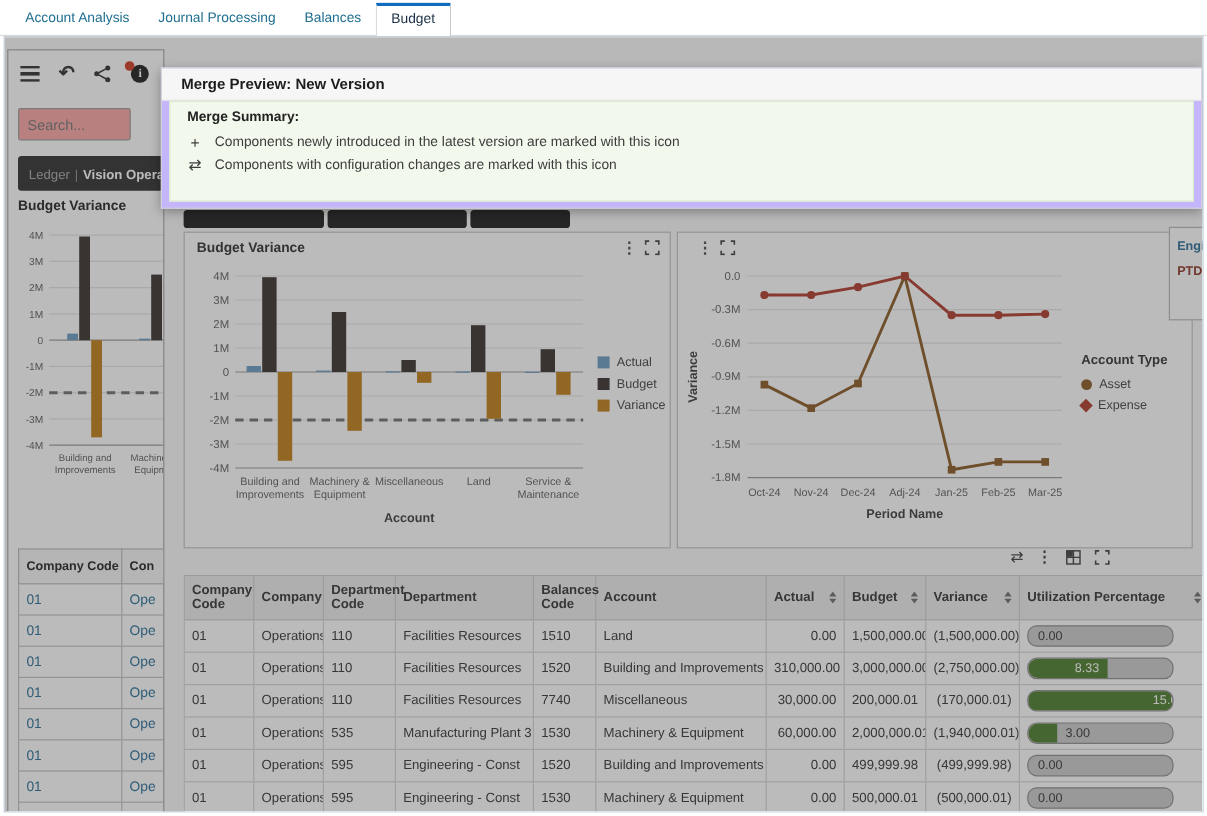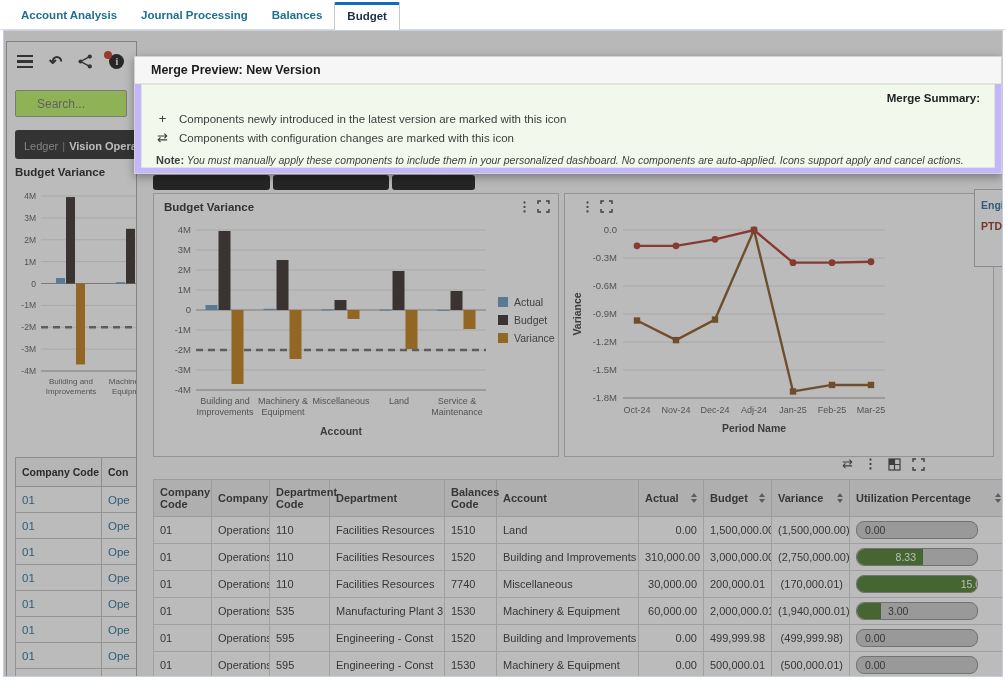--- a/index.html
+++ b/index.html
@@ -2,63 +2,63 @@
 <html><head>
 <meta charset="utf-8">
 <style>
   html,body{margin:0;padding:0;background:#e8e8e8;}
   #screen{position:relative;width:1006px;height:680px;background:#fff;overflow:hidden;
     font-family:"Liberation Sans",sans-serif;-webkit-font-smoothing:antialiased;}
 
   
   #tabbar{position:absolute;top:0;left:0;width:1006px;height:30px;background:#fff;
     display:flex;align-items:flex-end;padding-left:9px;box-sizing:border-box;border-bottom:1px solid #dcdcdc;}
-  .tab{font-size:11.5px;font-weight:bold;color:#1f6f8f;padding:0 12px 8px 12px;cursor:pointer;white-space:nowrap;}
+  .tab{font-size:11.5px;font-weight:normal;color:#1f6f8f;padding:0 12px 8px 12px;cursor:pointer;white-space:nowrap;}
   .tab.active{color:#1b3047;background:#fff;border:1px solid #c9c9c9;border-bottom:none;
     border-top:3px solid #0f6cbf;border-radius:2px 2px 0 0;padding:5px 12px 8px 12px;margin-bottom:-1px;}
 
   
   #page{position:absolute;top:30px;left:3px;width:1000px;height:647px;background:#fbfbfa;
     border:1px solid #c3cedd;box-sizing:border-box;overflow:hidden;}
   #dim{position:absolute;inset:0;background:rgba(60,60,60,0.35);z-index:40;pointer-events:none;}
 
   
   #sidebar{position:absolute;left:2px;top:10px;width:131px;height:637px;background:#fff;
     border:1px solid #a9a9a9;box-sizing:border-box;overflow:hidden;}
   #sb-icons{position:absolute;top:12px;left:10px;display:flex;align-items:center;gap:16px;}
   .hamburger{display:flex;flex-direction:column;gap:3px;cursor:pointer;}
   .hamburger span{width:16px;height:2.5px;background:#2f2f2f;}
   .undo-glyph{font-size:16px;color:#2f2f2f;font-weight:bold;line-height:14px;cursor:pointer;}
   .info-wrap{position:relative;width:15px;height:15px;cursor:pointer;}
   .info-circle{width:15px;height:15px;border-radius:50%;background:#1c1c1c;color:#fff;
     font-size:10px;font-weight:bold;text-align:center;line-height:15px;font-family:"Liberation Serif",serif;}
   .info-badge{position:absolute;top:-3px;left:-5px;width:8px;height:8px;border-radius:50%;background:#cf3a23;}
-  #sb-search{position:absolute;top:48px;left:8px;width:112px;height:27px;border:1px solid #9c9c9c;border-radius:2px;
-    box-sizing:border-box;font-size:12px;color:#555;padding:0 21px;background:#bef264;font-family:"Liberation Sans",sans-serif;}
+  #sb-search{position:absolute;top:48px;left:8px;width:94px;height:27px;border:1px solid #9c9c9c;border-radius:2px;
+    box-sizing:border-box;font-size:12px;color:#555;padding:0 7px;background:#fca5a5;font-family:"Liberation Sans",sans-serif;}
   #sb-pill{position:absolute;top:88px;left:8px;width:150px;height:29px;background:#2f2f2f;border-radius:3px;
     line-height:29px;padding-left:9px;box-sizing:border-box;white-space:nowrap;overflow:hidden;cursor:pointer;}
   #sb-pill .lg{color:#a8a8a8;font-size:11px;}
   #sb-pill .sep{color:#8a8a8a;font-size:11px;padding:0 4px;}
   #sb-pill .val{color:#fff;font-size:11px;font-weight:bold;}
   #sb-title{position:absolute;top:124px;left:8px;font-size:11.5px;font-weight:bold;color:#222;}
   #sb-chart{position:absolute;top:146px;left:2px;}
   #sb-table{position:absolute;top:415px;left:8px;width:170px;border-collapse:collapse;table-layout:fixed;}
   #sb-table th{border:1px solid #b9b9b9;background:#f6f6f6;font-size:10.5px;font-weight:bold;color:#222;
     text-align:left;padding:8px 6px;white-space:nowrap;overflow:hidden;}
   #sb-table td{border:1px solid #c4c4c4;font-size:11.5px;color:#2a6f97;padding:5px 6px;height:15px;
     white-space:nowrap;overflow:hidden;cursor:pointer;}
 
   
   #merge{position:absolute;left:130px;top:25px;width:868px;height:118px;background:#c4b5fd;border:1px solid #d2d2d2;
     box-sizing:border-box;box-shadow:0 3px 9px rgba(0,0,0,.35);z-index:50;}
   #merge-header{height:26px;background:#f6f6f6;border-bottom:1px solid #e3e3e3;display:flex;align-items:center;padding-left:16px;}
   #merge-header .t{font-size:12.5px;font-weight:bold;color:#1c1c1c;}
   #merge-body{position:absolute;top:27px;left:6px;right:6px;bottom:5px;background:#f2f9ec;border:1px solid #dcead0;
     padding:7px 14px;box-sizing:border-box;overflow:hidden;}
-  #merge-body .sum{font-size:11.5px;font-weight:bold;color:#222;margin-bottom:7px;text-align:right;}
+  #merge-body .sum{font-size:11.5px;font-weight:bold;color:#222;margin-bottom:7px;}
   .mp-item{display:flex;align-items:center;gap:10px;margin:4px 0;}
   .mp-item .ic{width:13px;text-align:center;font-size:13px;color:#3c3c3c;}
   .mp-item .tx{font-size:11.5px;color:#3c3c3c;}
   .mp-note{margin-top:9px;font-size:10.5px;color:#3f3f3f;}
   .mp-note .nl{font-weight:bold;font-style:normal;font-size:11px;}
   .mp-note .nt{font-style:italic;}
 
   
   .pill{position:absolute;top:144px;height:15px;background:#1b1b1b;border-radius:3px;}
 
@@ -354,20 +354,31 @@
           <text x="72" y="193" text-anchor="middle" font-size="9" fill="#5f5f5f">Oct-24</text>
           <text x="111" y="193" text-anchor="middle" font-size="9" fill="#5f5f5f">Nov-24</text>
           <text x="150" y="193" text-anchor="middle" font-size="9" fill="#5f5f5f">Dec-24</text>
           <text x="189" y="193" text-anchor="middle" font-size="9" fill="#5f5f5f">Adj-24</text>
           <text x="228" y="193" text-anchor="middle" font-size="9" fill="#5f5f5f">Jan-25</text>
           <text x="267" y="193" text-anchor="middle" font-size="9" fill="#5f5f5f">Feb-25</text>
           <text x="306" y="193" text-anchor="middle" font-size="9" fill="#5f5f5f">Mar-25</text>
           <text x="189" y="212" text-anchor="middle" font-size="10.5" font-weight="bold" fill="#3d3d3d">Period Name</text>
           <text x="16" y="94" text-anchor="middle" font-size="10.5" font-weight="bold" fill="#3d3d3d" transform="rotate(-90 16 94)">Variance</text>
         </svg>
+      <div class="legend" id="vt-legend" style="left:336px;top:100px;width:92px;">
+          <div class="legend-title">Account Type</div>
+          <div class="legend-item">
+            <span class="sw circle" style="background: rgb(138, 90, 35);"></span>
+            <span>Asset</span>
+          </div>
+          <div class="legend-item">
+            <span class="sw diamond" style="background: rgb(176, 58, 42);"></span>
+            <span>Expense</span>
+          </div>
+        </div>
     </div>
 
     <div id="peek">
         <div style="color: rgb(42, 111, 151);">Engin</div>
         <div style="color: rgb(142, 52, 37);">PTD V</div>
       </div>
 
     <div id="tbl-toolbar">
       <div class="tb-glyph">⇄</div>
       <div class="tb-glyph" style="font-weight:bold;">⋮</div>
@@ -587,20 +598,17 @@
         <div id="merge-items">
             <div class="mp-item">
               <span class="ic">+</span>
               <span class="tx">Components newly introduced in the latest version are marked with this icon</span>
             </div>
             <div class="mp-item">
               <span class="ic">⇄</span>
               <span class="tx">Components with configuration changes are marked with this icon</span>
             </div>
           </div>
-        <div class="mp-note">
-          <span class="nl">Note:</span><span class="nt"> You must manually apply these components to include them in your personalized dashboard. No components are auto-applied. Icons support apply and cancel actions.</span>
-        </div>
       </div>
     </div>
 
   </div>
 </div>
 
 </body></html>

